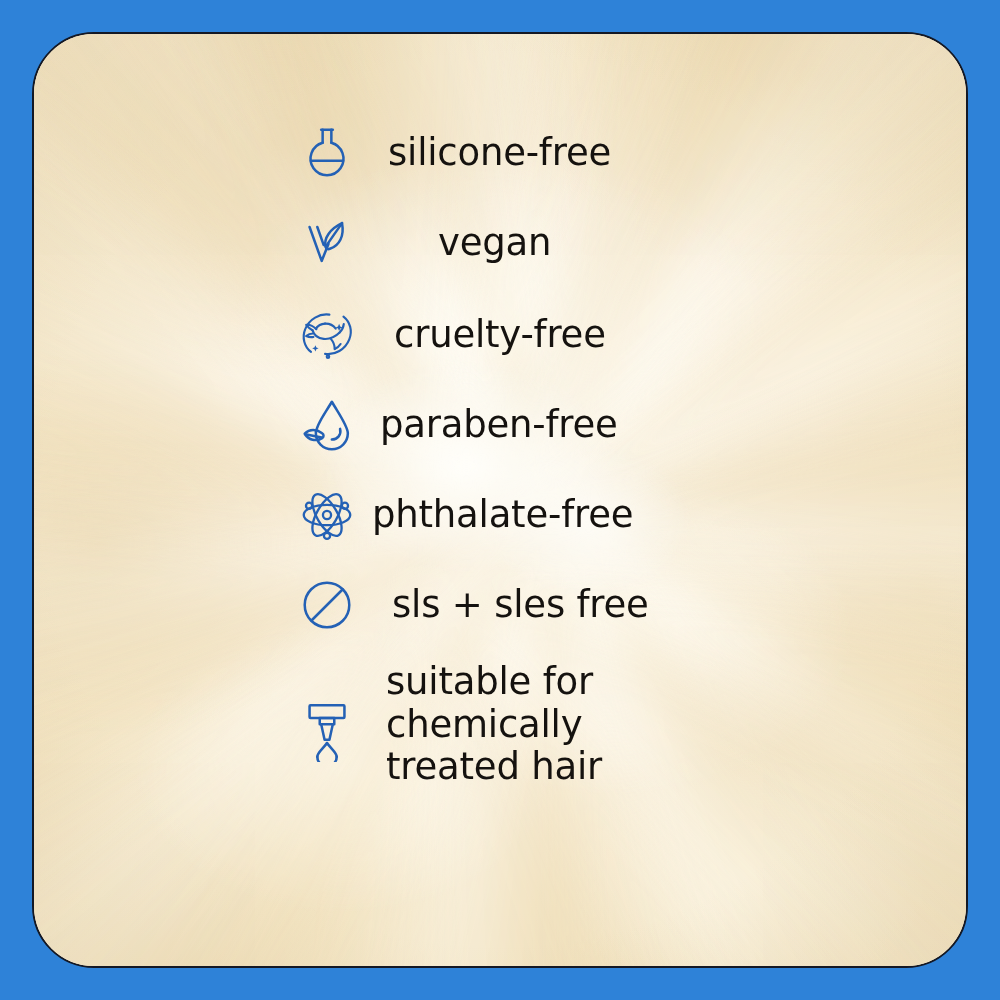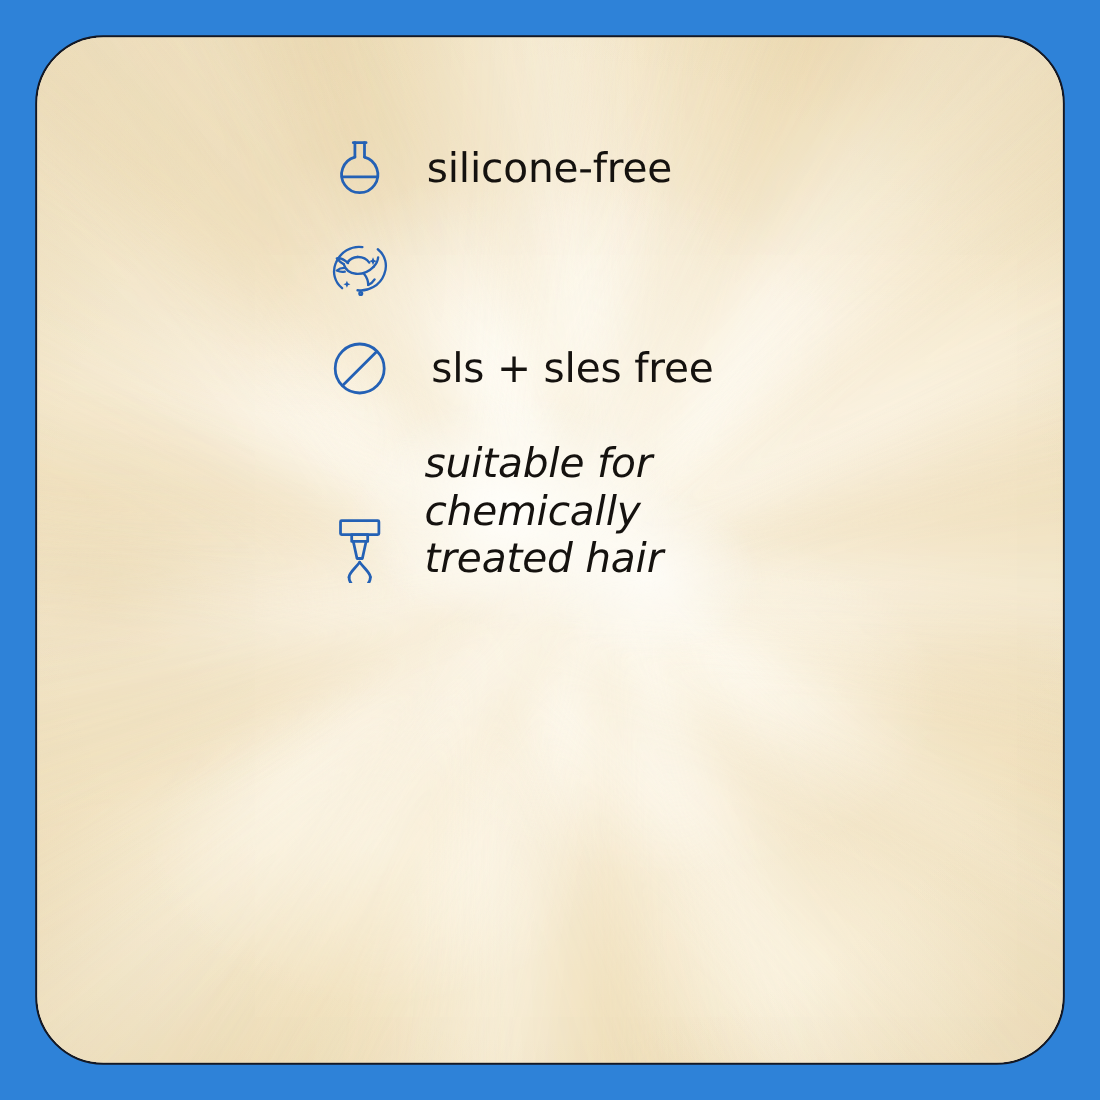--- a/index.html
+++ b/index.html
@@ -126,21 +126,21 @@
   .row-0 .label { margin-left:16px; }
   .row-1 .label { margin-left:66px; }
   .row-2 .label { margin-left:22px; }
   .row-3 .label { margin-left:8px;  }
   .row-4 .label { margin-left:0px;  }
   .row-5 .label { margin-left:20px;  }
   .row-6 .label { margin-left:38px; }
   .row-7 .label { margin-left:14px; }
 
   .row-2 { margin-top:2px; }
-  .row-7 { align-items:flex-end; min-height:150px;font-style:italic; }
+  .row-7 { align-items:center; min-height:150px; }
   .row-7 .ico { margin-top:12px; }
 </style>
 </head>
 <body>
 
 <div id="root">
 
   <div class="card">
 
     <div class="tex base"></div>
@@ -159,43 +159,80 @@
             <path d="M26 8h12"></path>
             <path d="M27.5 8v13.5"></path>
             <path d="M36.5 8v13.5"></path>
             <path d="M27.5 21.5a17 17 0 1 0 9 0"></path>
             <path d="M15.6 40h32.8"></path>
           </svg>
         </span>
         <span class="label">silicone-free</span>
       </div>
 
+      <div class="row row-1">
+        <span class="ico">
+          <svg viewBox="0 0 64 64" fill="none" stroke="#2461B5" stroke-width="2.6" stroke-linecap="round" stroke-linejoin="round">
+            <path d="M14 15.5 L26.5 50.5 L33.5 33"></path>
+            <path d="M22 15.5 L28.5 34"></path>
+            <path d="M30.5 36c-2-9 4.5-18.5 17-24.5 2.5 13-2.5 23-12.5 26.5-2 .7-3.8.3-4.5-2z"></path>
+            <path d="M47.5 11.5 L30.8 35.5"></path>
+          </svg>
+        </span>
+        <span class="label">vegan</span>
+      </div>
 
       <div class="row row-2">
         <span class="ico">
           <svg viewBox="0 0 64 64" fill="none" stroke="#2461B5" stroke-width="2.2" stroke-linecap="round" stroke-linejoin="round">
             <path d="M49 13c7 5.5 9.5 15 6 23.5C51 47 40 53 30 51.5"></path>
             <path d="M15.5 49.5C8.5 44 6 34.5 9.5 26 13.5 15.5 24.5 9.5 34.5 11"></path>
             <path d="M21 26c-3.5-3.5-7-5-10.5-4.5 2 2.5 4 4.5 6.5 5.5"></path>
             <path d="M17.5 30.5c-2.5 0-5 .8-7 2.5 2.5 1.2 5 1.5 7.5 1"></path>
             <path d="M17 27c1.5 5 6 8.5 11.5 9 6 .5 12-2 16.5-6.5"></path>
             <path d="M20.5 25.5c2-3 5.5-5 9.5-5.2"></path>
             <path d="M30 20.3c4.5-.2 8.5 1.8 11 5.2"></path>
             <path d="M45 29.5c2.5-2.5 4-5.5 4.3-8.8"></path>
             <path d="M36 36c2.5 3 4 6.5 4 10.5"></path>
             <path d="M40 46.5c2.5-1 4.5-2.8 6-5.2"></path>
             <circle cx="21.5" cy="24.3" r="1.1" fill="#2461B5" stroke="none"></circle>
             <path d="M44.5 20.5l1.1 2.6 2.6 1.1-2.6 1.1-1.1 2.6-1.1-2.6-2.6-1.1 2.6-1.1z" fill="#2461B5" stroke="none"></path>
             <path d="M20 42.5l1 2.3 2.3 1-2.3 1-1 2.3-1-2.3-2.3-1 2.3-1z" fill="#2461B5" stroke="none"></path>
             <circle cx="33" cy="54.5" r="1.3"></circle>
           </svg>
         </span>
-      </div>
-
-
+        <span class="label">cruelty-free</span>
+      </div>
+
+      <div class="row row-3">
+        <span class="ico">
+          <svg viewBox="0 0 64 64" fill="none" stroke="#2461B5" stroke-width="2.6" stroke-linecap="round" stroke-linejoin="round">
+            <path d="M37 8 C30 20 20.5 32 20.5 40.5 a16.5 16.5 0 0 0 33 0 C53.5 33 44 20 37 8z"></path>
+            <path d="M45.5 36c1.5 6-2.5 11-8.5 11"></path>
+            <path d="M27 40.5c-6-4.5-13-4.5-18 .5 4 6.5 11.5 8.5 18 4.5 1.8-1.1 2-3.6 0-5z"></path>
+            <path d="M9.5 41.5 L26.5 45"></path>
+          </svg>
+        </span>
+        <span class="label">paraben-free</span>
+      </div>
+
+      <div class="row row-4">
+        <span class="ico">
+          <svg viewBox="0 0 64 64" fill="none" stroke="#2461B5" stroke-width="2.4" stroke-linecap="round" stroke-linejoin="round">
+            <ellipse cx="32" cy="32" rx="24" ry="10.5"></ellipse>
+            <ellipse cx="32" cy="32" rx="24" ry="10.5" transform="rotate(60 32 32)"></ellipse>
+            <ellipse cx="32" cy="32" rx="24" ry="10.5" transform="rotate(120 32 32)"></ellipse>
+            <circle cx="32" cy="32" r="4.2"></circle>
+            <circle cx="13.5" cy="22.5" r="3.2"></circle>
+            <circle cx="50.5" cy="22.5" r="3.2"></circle>
+            <circle cx="32" cy="53.5" r="3.2"></circle>
+          </svg>
+        </span>
+        <span class="label">phthalate-free</span>
+      </div>
 
       <div class="row row-5">
         <span class="ico">
           <svg viewBox="0 0 64 64" fill="none" stroke="#2461B5" stroke-width="2.6" stroke-linecap="round" stroke-linejoin="round">
             <circle cx="32" cy="32" r="23"></circle>
             <path d="M16 48 L48 16"></path>
           </svg>
         </span>
         <span class="label">sls + sles free</span>
       </div>

